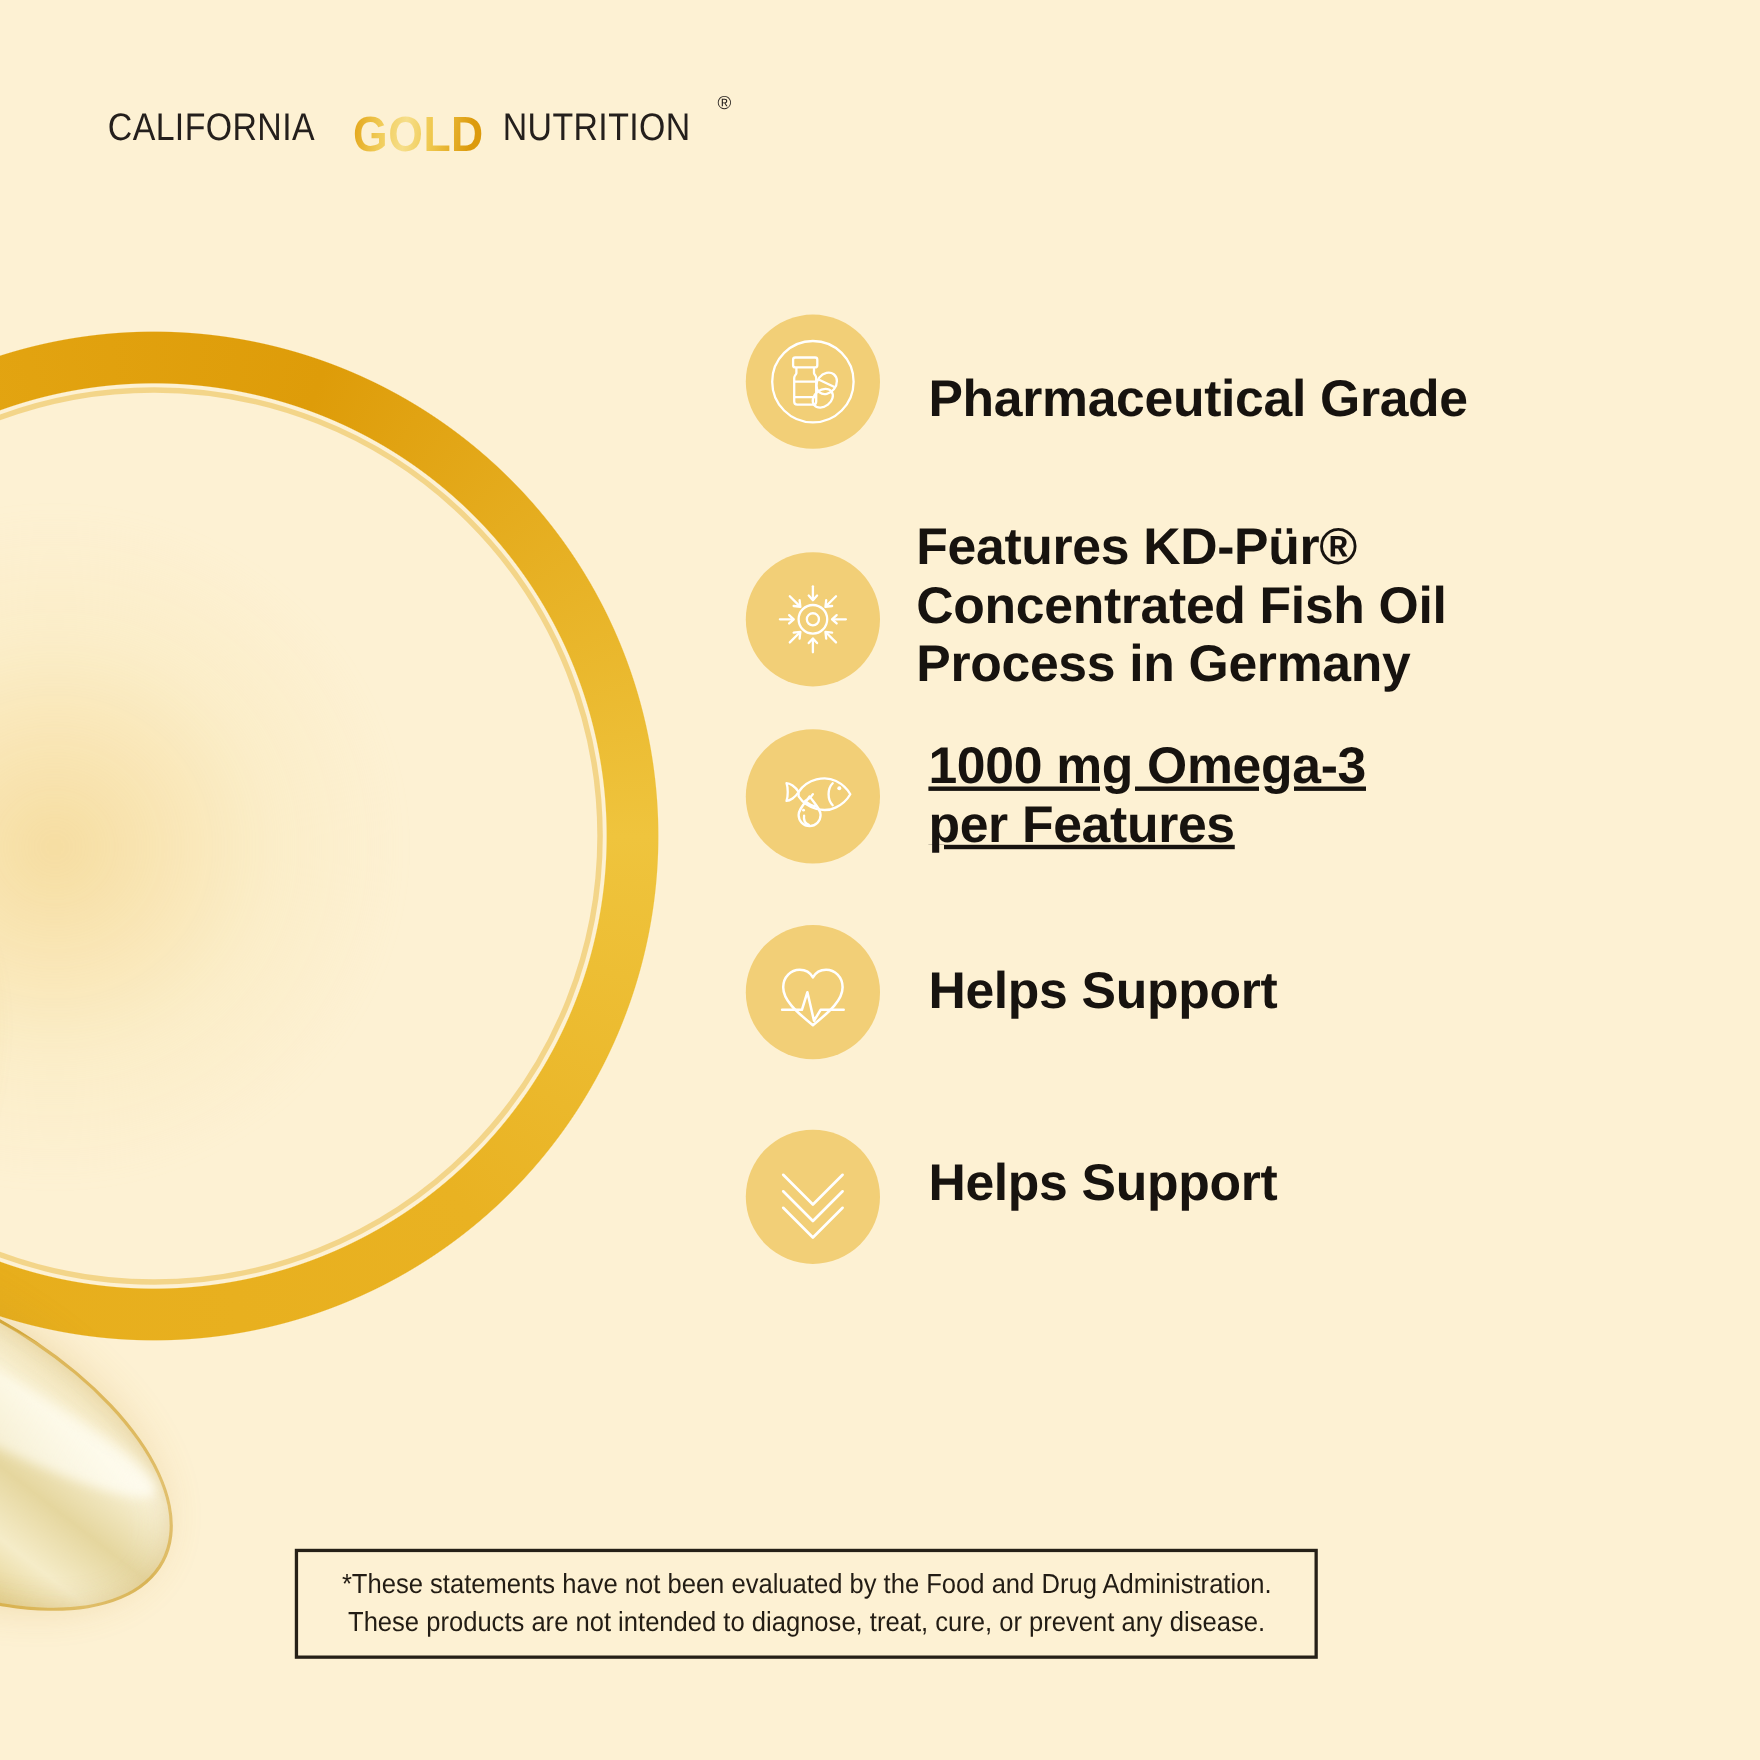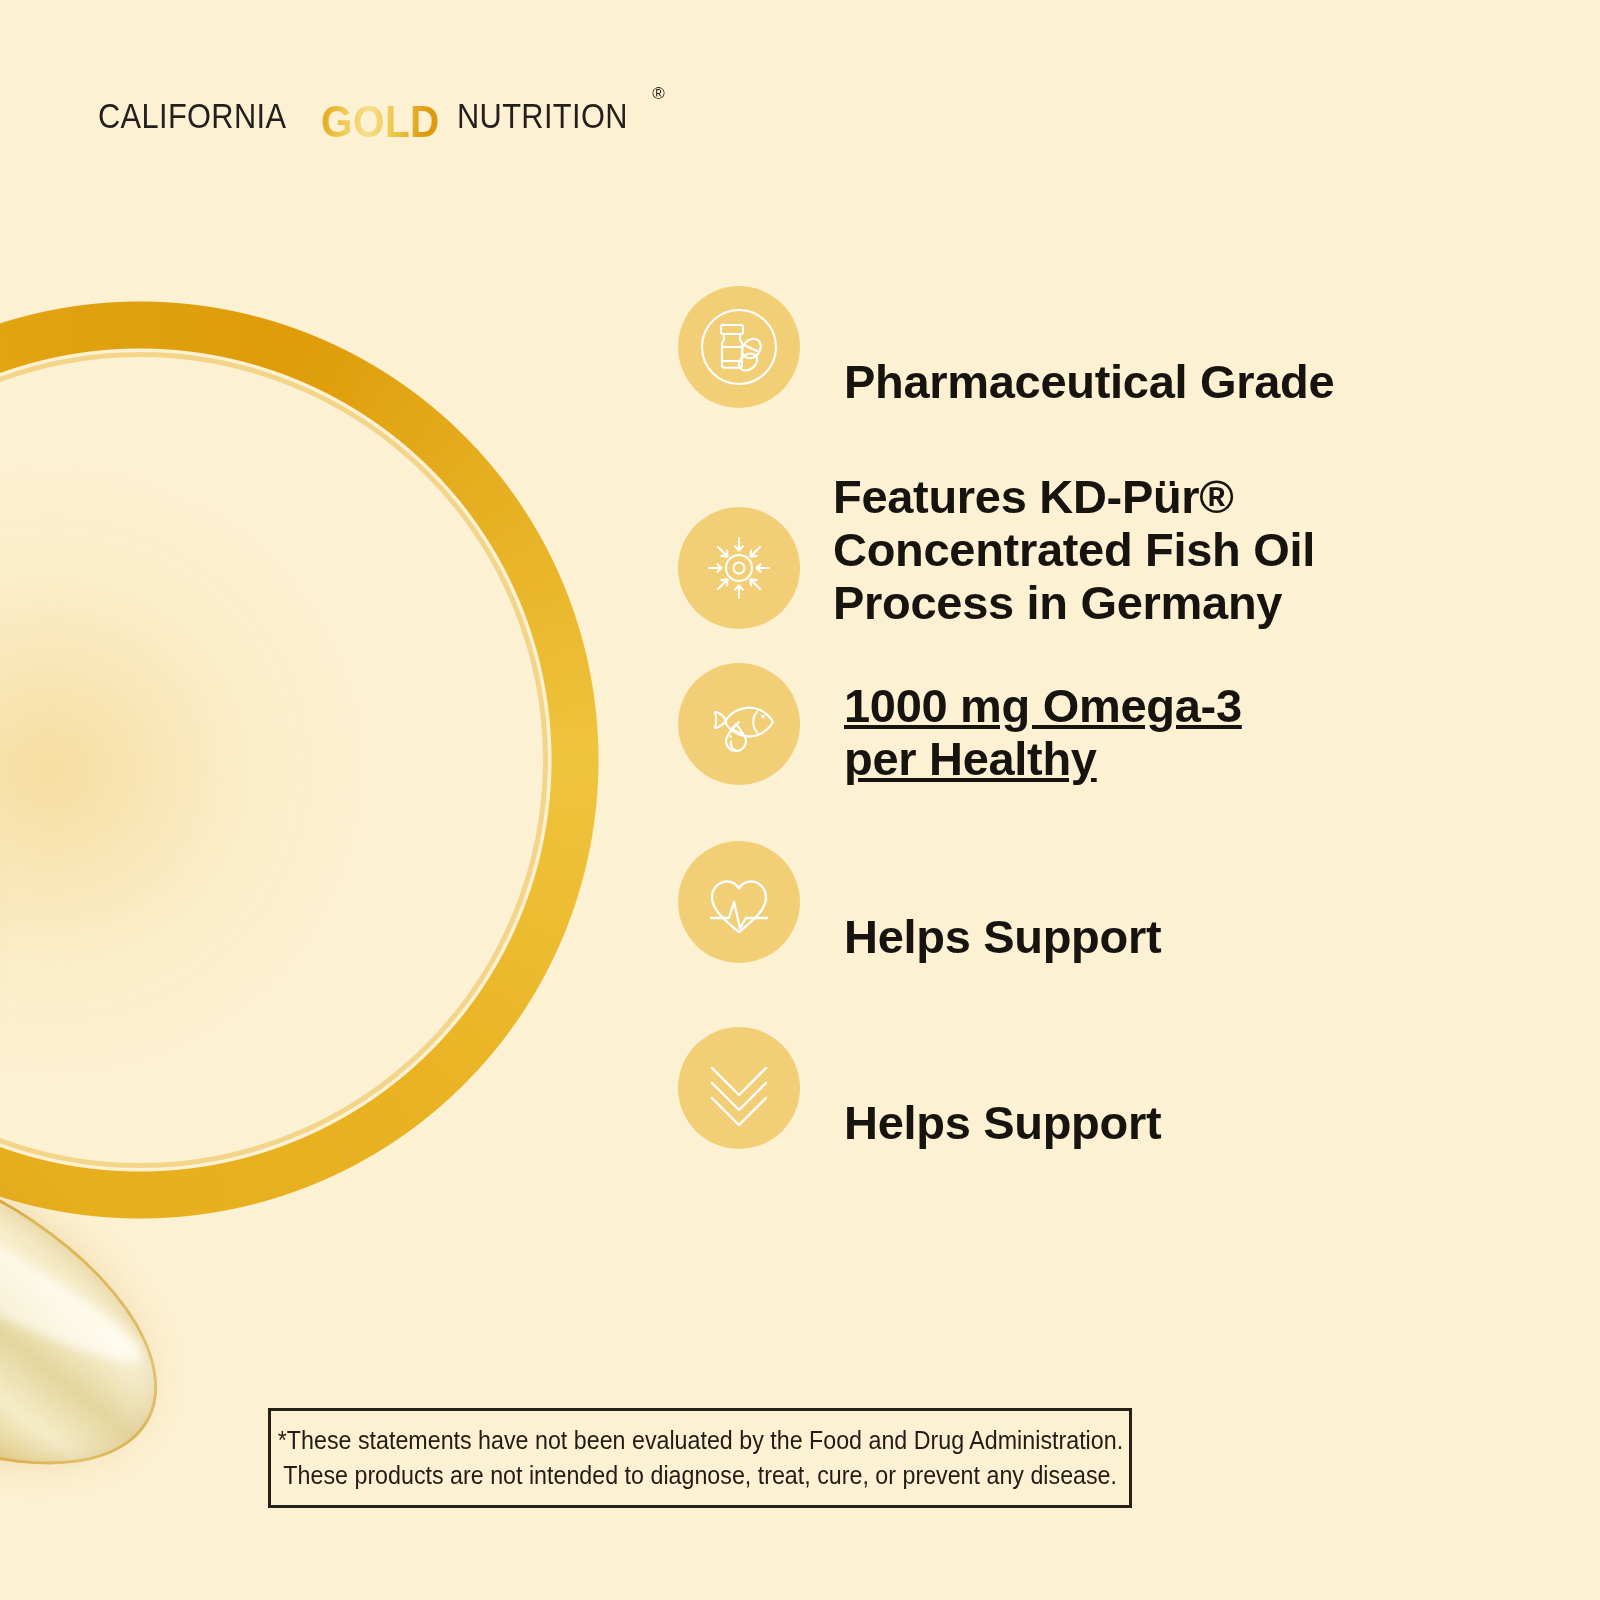--- a/index.html
+++ b/index.html
@@ -143,21 +143,21 @@
 
   
   .features {
     position: absolute;
     left: 678px;
     top: 286px;
     width: 830px;
   }
   .feature {
     display: flex;
-    align-items: flex-end;
+    align-items: center;
     margin-bottom: 28px;
   }
   .feature-icon {
     flex: 0 0 auto;
     width: 122px;
     height: 122px;
     border-radius: 50%;
     background: #F2CF77;
     display: flex;
     align-items: center;
@@ -190,21 +190,21 @@
   .fx-2 .feature-icon { margin-top: 26px; }
   .fx-3 .feature-icon { margin-top: 12px; }
   .fx-4 .feature-icon { margin-top: 14px; }
   .fx-5 .feature-icon { margin-top: 28px; }
 
   
   .disclaimer {
     position: absolute;
     left: 268px;
     top: 1408px;
-    width: 864px;
+    width: 930px;
     height: 100px;
     border: 3px solid #262017;
     box-sizing: border-box;
     display: flex;
     flex-direction: column;
     align-items: center;
     justify-content: center;
   }
   .disclaimer-line {
     font-size: 25px;
@@ -295,21 +295,21 @@
         <circle cx="70" cy="38.5" r="1.8" fill="#FFFFFF" stroke="none"></circle>
         <path d="M64 34c-5 5-5 15 0 20"></path>
         <path d="M46 44c-2 3-4 5-7 6 3 3 7 5 10 5"></path>
         <path d="M43 46c-6 8-10 12-10 17a10 10 0 0 0 20 0c0-5-4-9-10-17z"></path>
         <path d="M38 63.5c-0.6 3.5 0.8 7 4.3 8.4"></path>
         <circle cx="37.5" cy="58.5" r="1.3" fill="#FFFFFF" stroke="none"></circle>
       </svg>
     </div>
     <div class="feature-text">
       <div>1000 mg Omega-3</div>
-      <div>per Healthy</div>
+      <div>per Features</div>
     </div>
   </div>
 
   <div class="feature fx-4">
     <div class="feature-icon">
       <svg width="92" height="92" viewBox="0 0 92 92" fill="none" stroke="#FFFFFF" stroke-width="2.3" stroke-linecap="round" stroke-linejoin="round">
         <path d="M46 76C30 63 19 53 19 41.5 19 32 26 25.5 34 25.5c5.3 0 9.7 2.8 12 7 2.3-4.2 6.7-7 12-7 8 0 15 6.5 15 16C73 53 62 63 46 76z"></path>
         <polyline points="18,62 36,62 41,46 47,72 53,62 74,62"></polyline>
       </svg>
     </div>

